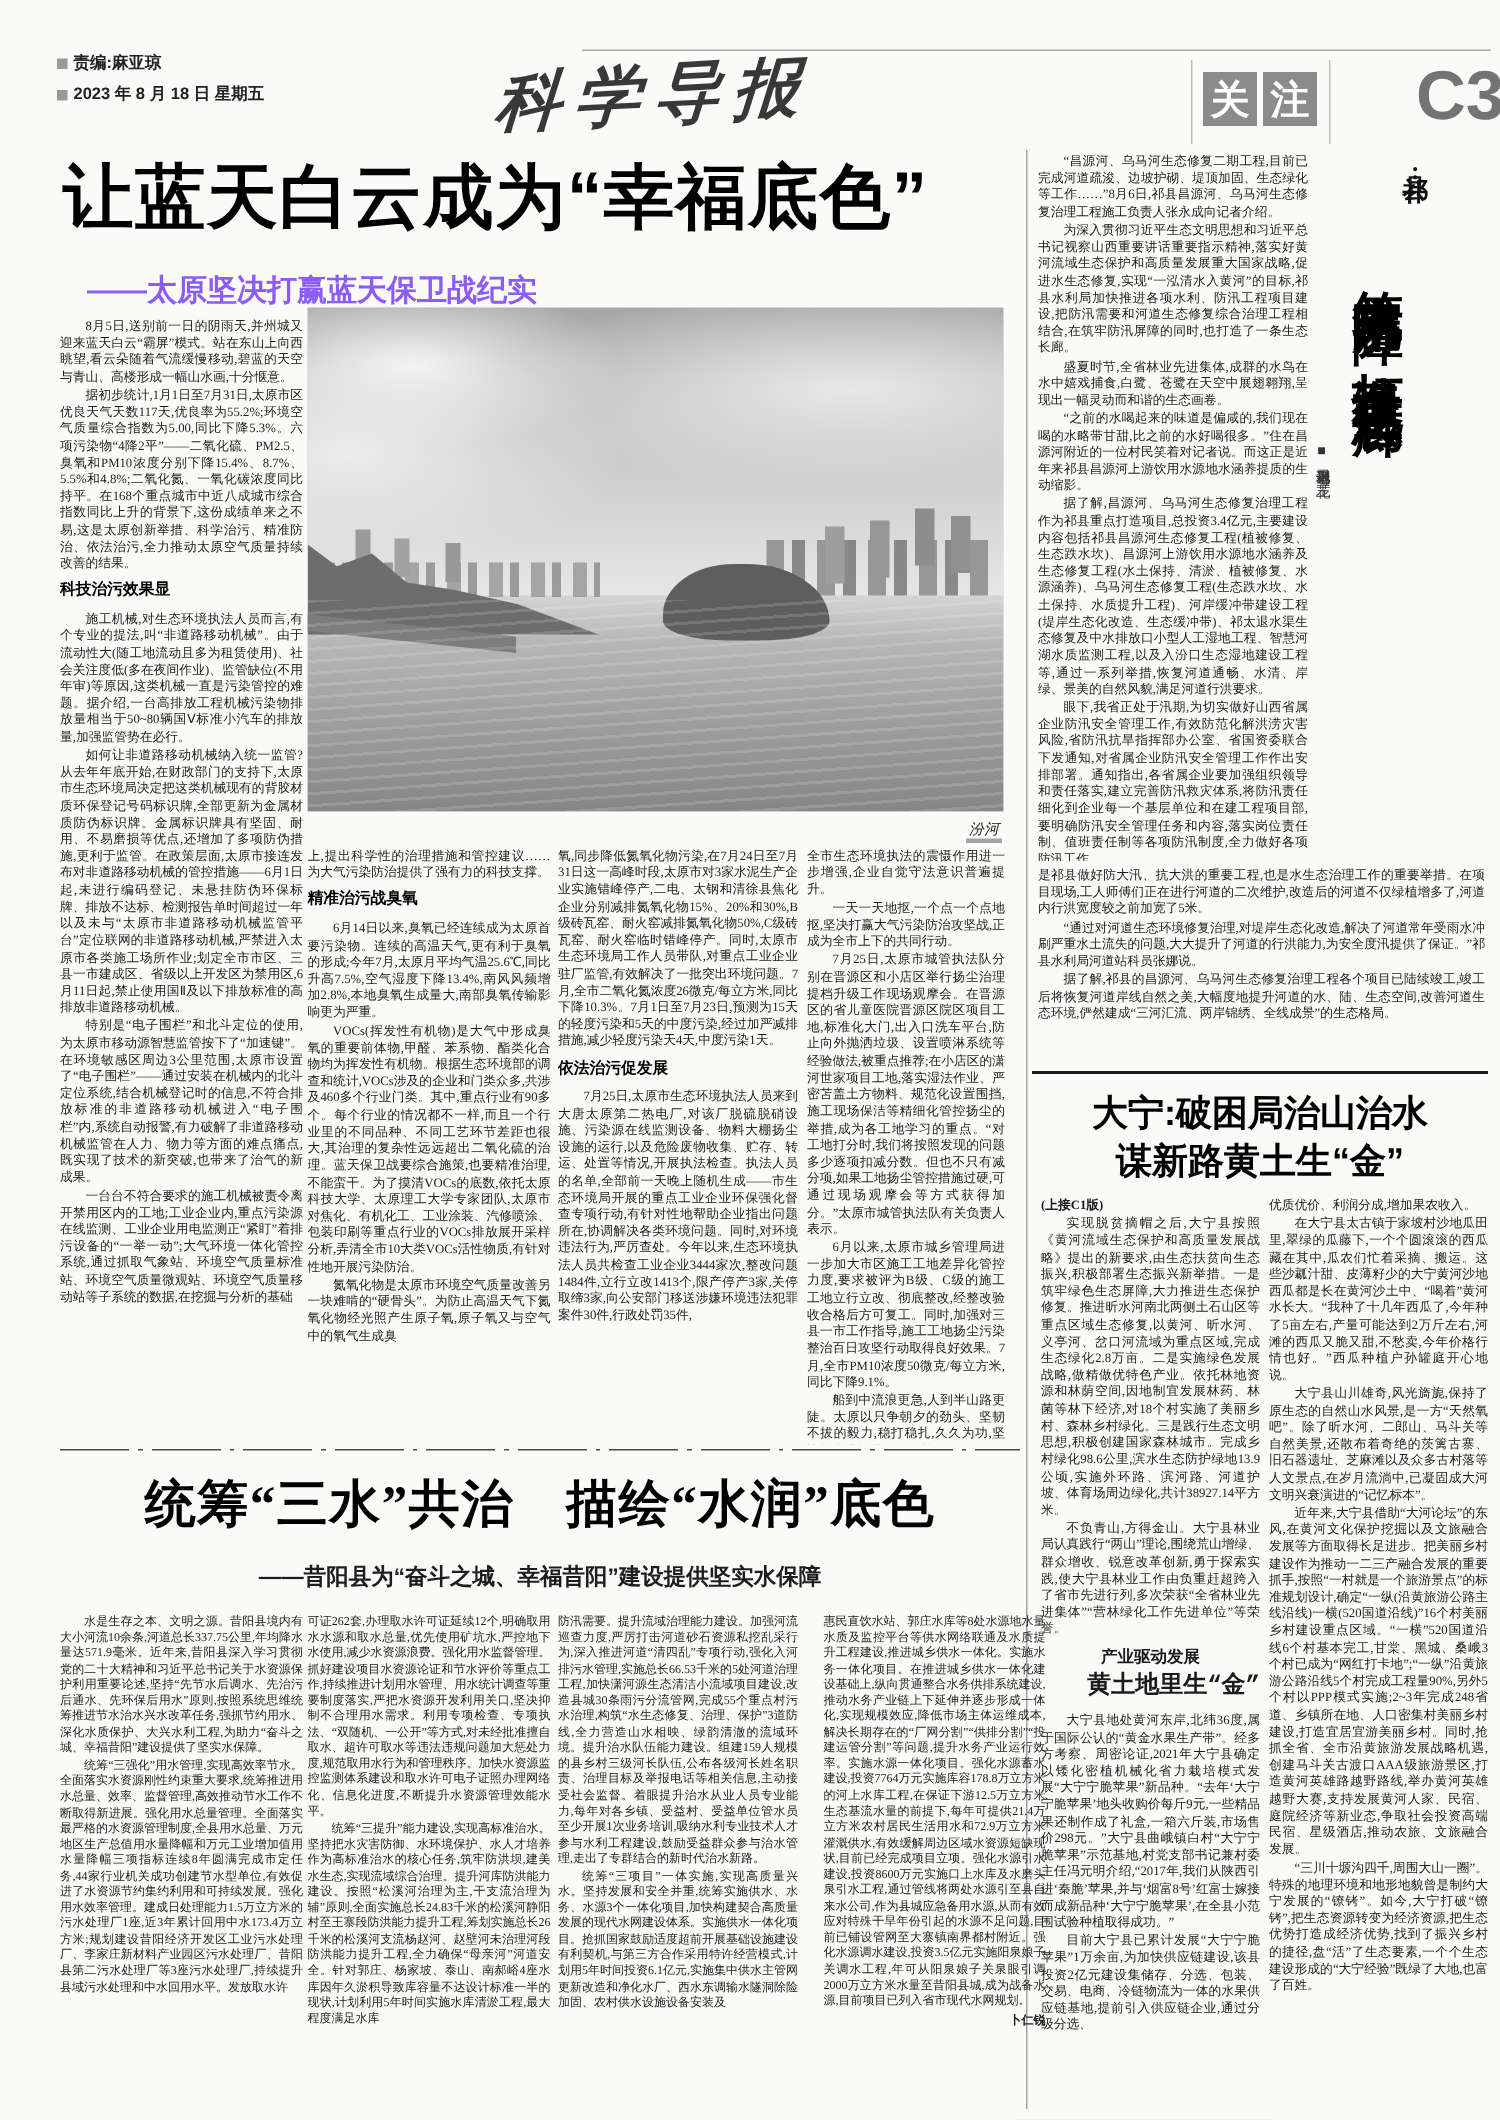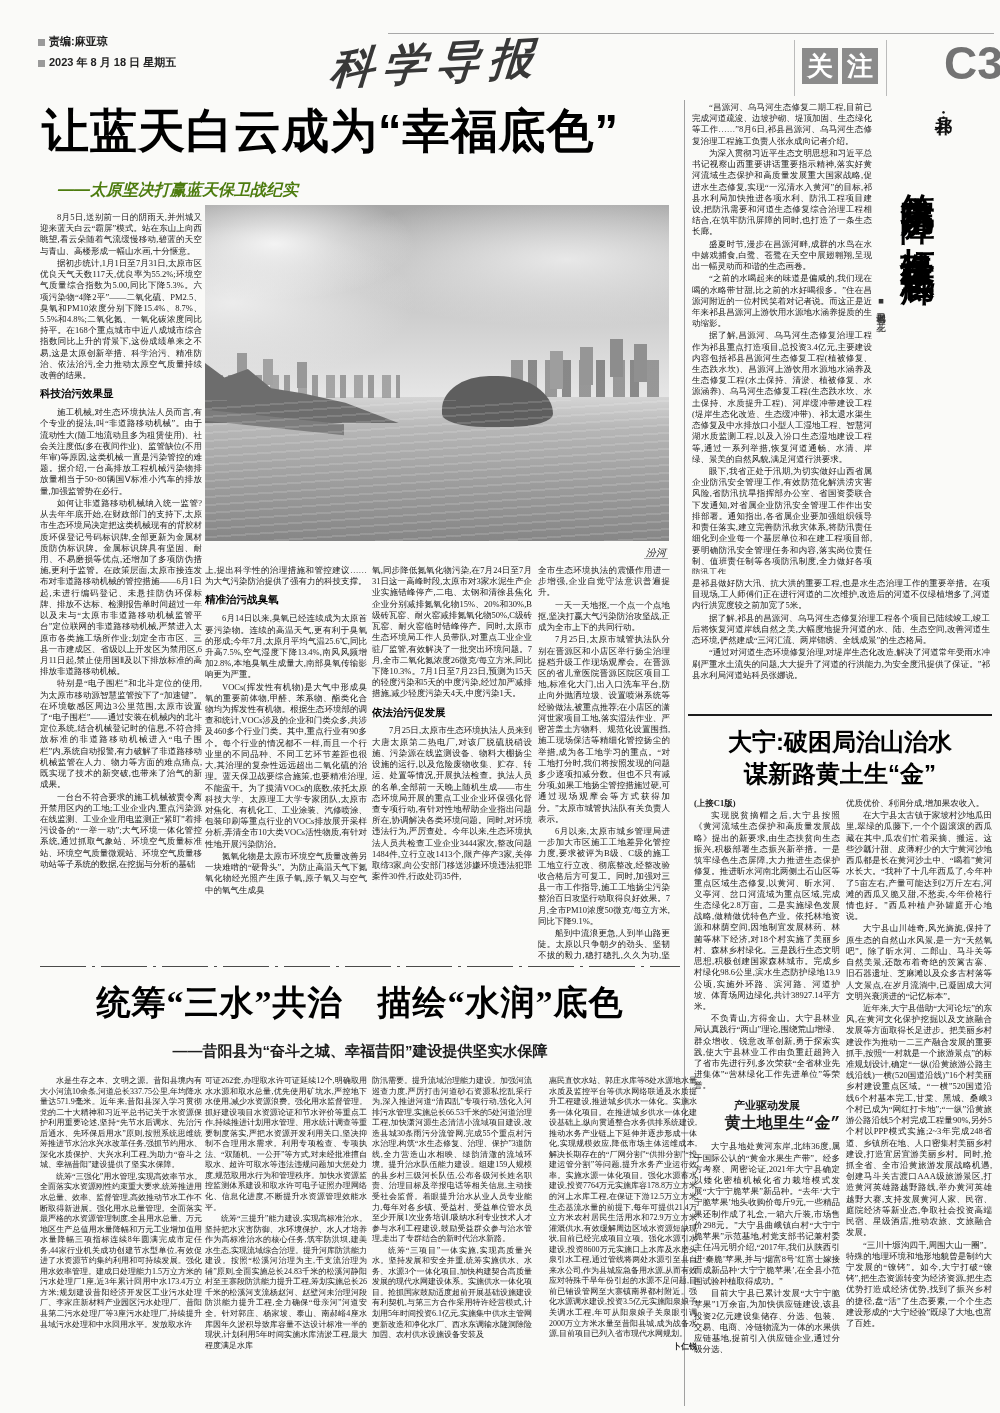--- a/index.html
+++ b/index.html
@@ -16,22 +16,22 @@
   .vbar{position:absolute;top:40px;width:1px;height:56px;background:#bbb;}
   .focus-box{position:absolute;top:48px;width:36px;height:36px;background:#8b8b8b;color:#fff;
              font-size:26px;font-weight:bold;text-align:center;line-height:36px;
              font-family:"Liberation Sans",sans-serif;}
   .page-no{position:absolute;left:944px;top:36px;font-size:46px;font-weight:bold;color:#737373;
            font-family:"Liberation Sans",sans-serif;}
   
   .main-headline{position:absolute;left:42px;top:100px;width:636px;margin:0;font-size:47px;
                  font-weight:900;letter-spacing:1px;color:#000;font-family:"Liberation Sans",sans-serif;
                  white-space:nowrap;}
-  .main-sub{position:absolute;left:58px;top:180px;font-size:16px;font-weight:bold;color:#4d7c0f;
-            font-family:"Liberation Sans",sans-serif;font-style:italic;}
+  .main-sub{position:absolute;left:58px;top:180px;font-size:20px;font-weight:bold;color:#8b5cf6;
+            font-family:"Liberation Sans",sans-serif;}
   .col{position:absolute;font-size:8.5px;line-height:1.32;text-align:justify;color:#1b1b1b;overflow:hidden;}
   .col p{margin:0 0 1px 0;text-indent:2em;}
   .col p.cont{text-indent:0;}
   .sec-head{font-weight:bold;font-size:10.5px;margin:6px 0;text-indent:0;color:#000;
             font-family:"Liberation Sans",sans-serif;}
   .author{text-align:right;font-weight:bold;margin-top:2px;}
   
   .photo{position:absolute;left:205px;top:205px;width:464px;height:336px;overflow:hidden;background:#cfcfcf;}
   .ph-sky{position:absolute;left:0;top:0;right:0;height:58%;
     background:
@@ -52,21 +52,21 @@
   .ph-tower-r{position:absolute;right:10%;top:40%;width:13px;height:38px;background:#8d8d8d;
     box-shadow:-30px 8px 0 #969696, 24px 5px 0 #909090, -60px 12px 0 #9e9e9e;}
   .ph-trees{position:absolute;left:0;top:47%;width:42%;height:18%;background:#6d6d6d;
     clip-path:polygon(0 0,10% 24%,22% 10%,34% 42%,50% 50%,72% 66%,100% 100%,0 100%);}
   .ph-quay{position:absolute;left:0;top:63%;width:30%;height:3.2%;background:#7d7d7d;
     transform:skewY(6deg);}
   .ph-island{position:absolute;left:51%;top:51%;width:24%;height:15%;background:#5e5e5e;
     border-radius:46% 54% 42% 42% / 72% 82% 28% 28%;}
   .photo-caption{position:absolute;left:560px;top:546px;width:108px;text-align:right;font-size:10px;
     font-style:italic;color:#222;}
-  .photo-caption span{border-bottom:1px solid #a3a3a3;padding:0 2px;}
+  .photo-caption span{border-bottom:3px solid #a3a3a3;padding:0 2px;}
   
   .divider-dashdot{position:absolute;left:40px;top:966px;width:640px;height:1px;
     background:repeating-linear-gradient(90deg,#4a4a4a 0 46px, rgba(0,0,0,0) 46px 52px, #4a4a4a 52px 55px, rgba(0,0,0,0) 55px 61px);}
   .v-divider{position:absolute;left:684px;top:100px;width:1px;height:1306px;background:#a0a0a0;}
   .qx-divider{position:absolute;left:688px;top:714px;width:304px;height:2px;background:#1c1c1c;}
   
   .tc-headline{position:absolute;left:40px;top:980px;width:640px;margin:0;text-align:center;
     font-size:34px;font-weight:900;letter-spacing:1px;color:#000;}
   .tc-sub{position:absolute;left:40px;top:1042px;width:640px;text-align:center;font-size:15px;
     font-weight:bold;color:#1d1d1d;font-family:"Liberation Sans",sans-serif;}
@@ -155,30 +155,30 @@
   <div class="divider-dashdot"></div>
   <div class="v-divider"></div>
 
   <div class="qx-kicker vert">祁县:</div>
   <div class="qx-title vert">筑牢防汛屏障　打造绿色生态长廊</div>
   <div class="qx-byline vert">■本刊见习记者　王花</div>
 
   <div class="col" style="left:692px;top:102px;width:180px;height:472px;font-size:8.5px;">
     <p>“昌源河、乌马河生态修复二期工程,目前已完成河道疏浚、边坡护砌、堤顶加固、生态绿化等工作……”8月6日,祁县昌源河、乌马河生态修复治理工程施工负责人张永成向记者介绍。</p>
     <p>为深入贯彻习近平生态文明思想和习近平总书记视察山西重要讲话重要指示精神,落实好黄河流域生态保护和高质量发展重大国家战略,促进水生态修复,实现“一泓清水入黄河”的目标,祁县水利局加快推进各项水利、防汛工程项目建设,把防汛需要和河道生态修复综合治理工程相结合,在筑牢防汛屏障的同时,也打造了一条生态长廊。</p>
-    <p>盛夏时节,漫步在昌源河畔,成群的水鸟在水中嬉戏捕食,白鹭、苍鹭在天空中展翅翱翔,呈现出一幅灵动而和谐的生态画卷。</p>
+    <p>盛夏时节,全省林业先进集体,成群的水鸟在水中嬉戏捕食,白鹭、苍鹭在天空中展翅翱翔,呈现出一幅灵动而和谐的生态画卷。</p>
     <p>“之前的水喝起来的味道是偏咸的,我们现在喝的水略带甘甜,比之前的水好喝很多。”住在昌源河附近的一位村民笑着对记者说。而这正是近年来祁县昌源河上游饮用水源地水涵养提质的生动缩影。</p>
     <p>据了解,昌源河、乌马河生态修复治理工程作为祁县重点打造项目,总投资3.4亿元,主要建设内容包括祁县昌源河生态修复工程(植被修复、生态跌水坎)、昌源河上游饮用水源地水涵养及生态修复工程(水土保持、清淤、植被修复、水源涵养)、乌马河生态修复工程(生态跌水坎、水土保持、水质提升工程)、河岸缓冲带建设工程(堤岸生态化改造、生态缓冲带)、祁太退水渠生态修复及中水排放口小型人工湿地工程、智慧河湖水质监测工程,以及入汾口生态湿地建设工程等,通过一系列举措,恢复河道通畅、水清、岸绿、景美的自然风貌,满足河道行洪要求。</p>
     <p>眼下,我省正处于汛期,为切实做好山西省属企业防汛安全管理工作,有效防范化解洪涝灾害风险,省防汛抗旱指挥部办公室、省国资委联合下发通知,对省属企业防汛安全管理工作作出安排部署。通知指出,各省属企业要加强组织领导和责任落实,建立完善防汛救灾体系,将防汛责任细化到企业每一个基层单位和在建工程项目部,要明确防汛安全管理任务和内容,落实岗位责任制、值班责任制等各项防汛制度,全力做好各项防汛工作。</p>
 
   </div>
   <div class="col" style="left:692px;top:578px;width:298px;height:132px;font-size:8.5px;">
     <p class="cont">是祁县做好防大汛、抗大洪的重要工程,也是水生态治理工作的重要举措。在项目现场,工人师傅们正在进行河道的二次维护,改造后的河道不仅绿植增多了,河道内行洪宽度较之前加宽了5米。</p>
+    <p>“通过对河道生态环境修复治理,对堤岸生态化改造,解决了河道常年受雨水冲刷严重水土流失的问题,大大提升了河道的行洪能力,为安全度汛提供了保证。”祁县水利局河道站科员张娜说。</p>
     <p>据了解,祁县的昌源河、乌马河生态修复治理工程各个项目已陆续竣工,竣工后将恢复河道岸线自然之美,大幅度地提升河道的水、陆、生态空间,改善河道生态环境,俨然建成“三河汇流、两岸锦绣、全线成景”的生态格局。</p>
-    <p>“通过对河道生态环境修复治理,对堤岸生态化改造,解决了河道常年受雨水冲刷严重水土流失的问题,大大提升了河道的行洪能力,为安全度汛提供了保证。”祁县水利局河道站科员张娜说。</p>
   </div>
 
   <div class="qx-divider"></div>
 
   <h2 class="dn-title" style="top:726px;">大宁:破困局治山治水</h2>
   <h2 class="dn-title" style="top:758px;">谋新路黄土生“金”</h2>
 
   <div class="col" style="left:694px;top:798px;width:146px;height:604px;font-size:8.5px;">
     <p class="cont note">(上接C1版)</p>
     <p>实现脱贫摘帽之后,大宁县按照《黄河流域生态保护和高质量发展战略》提出的新要求,由生态扶贫向生态振兴,积极部署生态振兴新举措。一是筑牢绿色生态屏障,大力推进生态保护修复。推进昕水河南北两侧土石山区等重点区域生态修复,以黄河、昕水河、义亭河、岔口河流域为重点区域,完成生态绿化2.8万亩。二是实施绿色发展战略,做精做优特色产业。依托林地资源和林荫空间,因地制宜发展林药、林菌等林下经济,对18个村实施了美丽乡村、森林乡村绿化。三是践行生态文明思想,积极创建国家森林城市。完成乡村绿化98.6公里,滨水生态防护绿地13.9公顷,实施外环路、滨河路、河道护坡、体育场周边绿化,共计38927.14平方米。</p>

